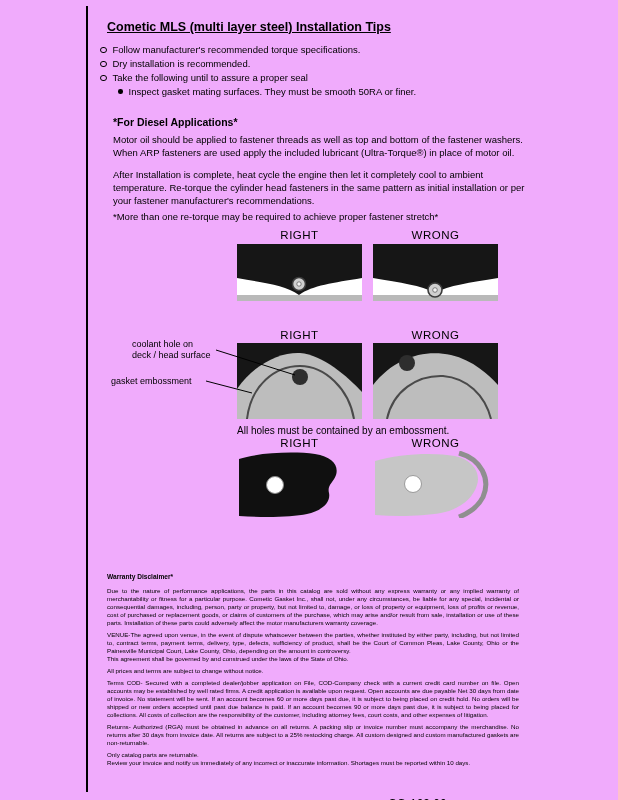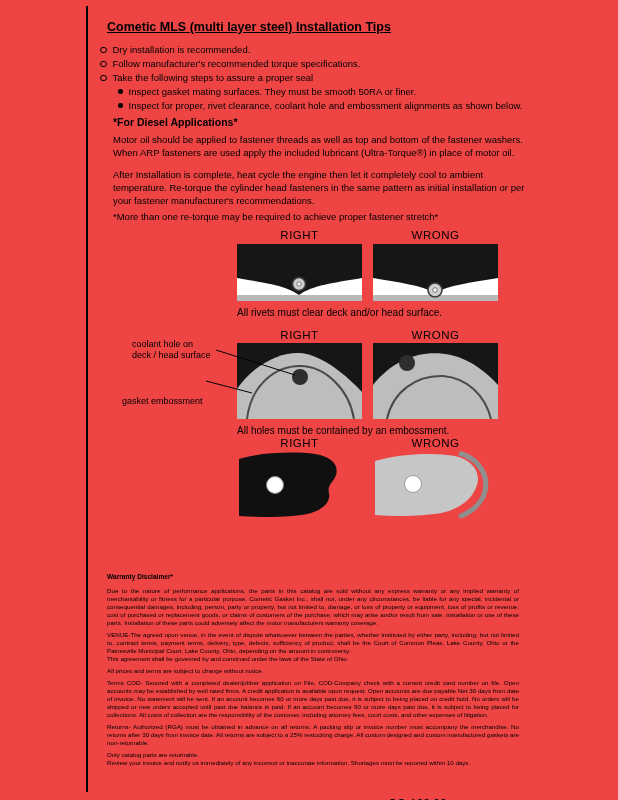--- a/index.html
+++ b/index.html
@@ -1,19 +1,19 @@
 <!DOCTYPE html>
 <html><head>
 <meta charset="utf-8">
 <style>
   html,body { margin:0; padding:0; background:#ffffff; }
   .page {
     position:relative;
     width:618px; height:800px;
-    background:#ef4444;
+    background:#f0abfc;
     font-family:"Liberation Sans", sans-serif;
     color:#000;
     overflow:hidden;
   }
   .left-rule {
     position:absolute; left:86px; top:6px;
     width:2px; height:786px; background:#000;
   }
   .title {
     position:absolute; left:107px; top:20px;
@@ -49,37 +49,33 @@
 
 <div class="page">
 
   <div class="left-rule"></div>
 
   <h1 class="title">Cometic MLS (multi layer steel) Installation Tips</h1>
 
   <div class="tips">
     <div class="brow">
       <span class="m1"></span>
+      <span>Follow manufacturer's recommended torque specifications.</span>
+    </div>
+    <div class="brow">
+      <span class="m1"></span>
       <span>Dry installation is recommended.</span>
     </div>
     <div class="brow">
       <span class="m1"></span>
-      <span>Follow manufacturer's recommended torque specifications.</span>
-    </div>
-    <div class="brow">
-      <span class="m1"></span>
-      <span>Take the following steps to assure a proper seal</span>
+      <span>Take the following until to assure a proper seal</span>
     </div>
     <div class="brow sub">
       <span class="m2"></span>
       <span>Inspect gasket mating surfaces.  They must be smooth 50RA or finer.</span>
-    </div>
-    <div class="brow sub">
-      <span class="m2"></span>
-      <span>Inspect for proper, rivet clearance, coolant hole and embossment alignments as shown below.</span>
     </div>
   </div>
 
   <h2 class="diesel-h">*For Diesel Applications*</h2>
   <p class="para p1">Motor oil should be applied to fastener threads as well as top and bottom of the fastener washers. When ARP fasteners are used apply the included lubricant (Ultra-Torque®) in place of motor oil.</p>
   <p class="para p2">After Installation is complete, heat cycle the engine then let it completely cool to ambient temperature. Re-torque the cylinder head fasteners in the same pattern as initial installation or per your fastener manufacturer's recommendations.</p>
   <p class="note">*More than one re-torque may be required to achieve proper fastener stretch*</p>
 
   <div class="diagrams">
 
@@ -96,26 +92,25 @@
     </div>
     <div class="dimg" style="left:263px; top:15px;">
       <svg width="125" height="57" viewBox="0 0 125 57">
         <rect width="125" height="57" fill="#161616"></rect>
         <path d="M0,34 C28,39 48,41 62,49 C76,41 96,39 125,34 L125,57 L0,57 Z" fill="#ffffff"></path>
         <rect y="51" width="125" height="6" fill="#b9b9b9"></rect>
         <circle cx="62" cy="46" r="7" fill="#cfcfcf" stroke="#3c3c3c" stroke-width="1.6"></circle>
         <circle cx="62" cy="46" r="2.3" fill="#f2f2f2" stroke="#555" stroke-width="0.7"></circle>
       </svg>
     </div>
-    <div class="dcap" style="left:127px; top:78px;">All rivets must clear deck and/or head surface.</div>
 
     <div class="dlabel" style="left:127px; top:100px;">RIGHT</div>
     <div class="dlabel" style="left:263px; top:100px;">WRONG</div>
     <div class="ann" style="left:22px; top:110px; width:82px;">coolant hole on deck / head surface</div>
-    <div class="ann" style="left:12px; top:147px; width:86px;margin-top:20px;">gasket embossment</div>
+    <div class="ann" style="left:1px; top:147px; width:86px;">gasket embossment</div>
     <div class="dimg" style="left:127px; top:114px;">
       <svg width="125" height="76" viewBox="0 0 125 76">
         <rect width="125" height="76" fill="#161616"></rect>
         <path d="M0,76 L0,46 C18,20 44,9 63,10 C86,12 110,33 125,49 L125,76 Z" fill="#bdbdbd"></path>
         <path d="M10,76 C14,42 38,23 63,23 C88,23 112,46 117,76" fill="none" stroke="#4a4a4a" stroke-width="2"></path>
         <circle cx="63" cy="34" r="8" fill="#2e2e2e"></circle>
       </svg>
     </div>
     <div class="dimg" style="left:263px; top:114px;">
       <svg width="125" height="76" viewBox="0 0 125 76">

